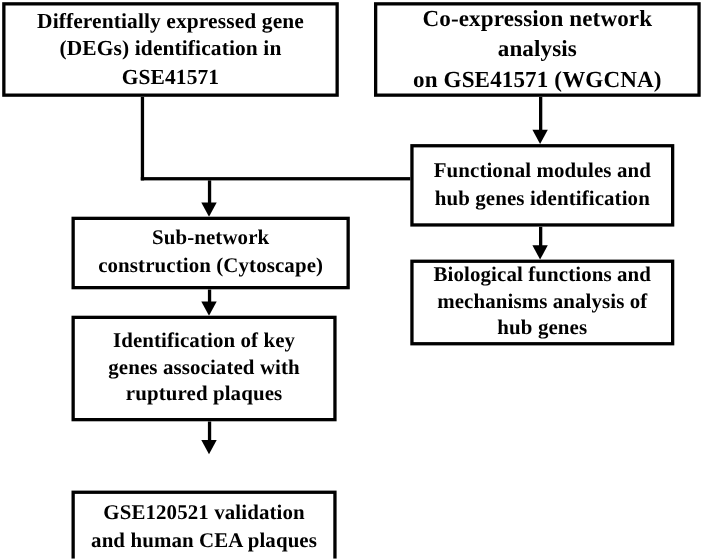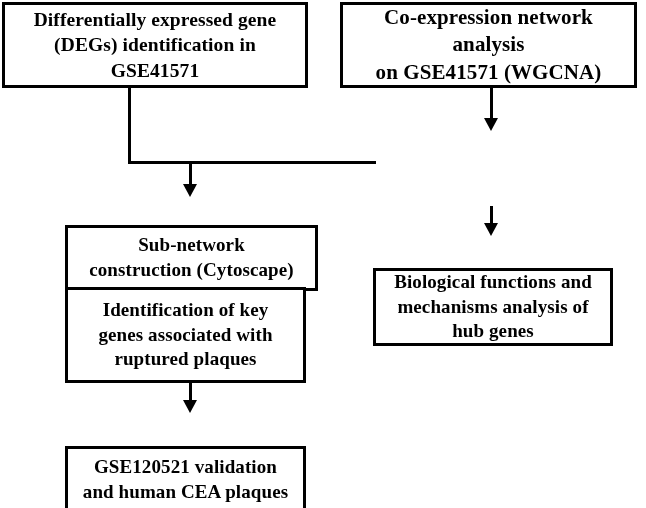--- a/index.html
+++ b/index.html
@@ -38,24 +38,24 @@
   
   #node-degs            { left: 2px;   top: 2px;   width: 306px; height: 86px;  }
   #node-degs .label     { font-size: 19.5px; }
 
   #node-wgcna           { left: 340px; top: 2px;   width: 297px; height: 86px;  }
   #node-wgcna .label    { font-size: 21px; }
 
   #node-modules         { left: 373px; top: 131px; width: 240px; height: 75px; }
   #node-modules .label  { font-size: 19px; }
 
-  #node-biofunc         { left: 373px; top: 236px; width: 240px; height: 78px; margin-top: 32px; }
+  #node-biofunc         { left: 373px; top: 236px; width: 240px; height: 78px; }
   #node-biofunc .label  { font-size: 19px; }
 
-  #node-subnet          { left: 65px;  top: 197px; width: 253px; height: 66px; margin-top: 28px;  }
+  #node-subnet          { left: 65px;  top: 197px; width: 253px; height: 66px;  }
   #node-subnet .label   { font-size: 19px; }
 
   #node-keygenes        { left: 65px;  top: 287px; width: 241px; height: 96px;  }
   #node-keygenes .label { font-size: 19px; }
 
   #node-validation      { left: 65px;  top: 413px; width: 241px; height: 93px; margin-top: 33px;  }
   #node-validation .label { font-size: 19px; }
 
   
   .conn {
@@ -124,20 +124,24 @@
     <div class="label">Differentially expressed gene
 (DEGs) identification in
 GSE41571</div>
   </div>
 
   <div class="node" id="node-wgcna">
     <div class="label">Co-expression network analysis
 on GSE41571 (WGCNA)</div>
   </div>
 
+  <div class="node" id="node-modules">
+    <div class="label">Functional modules and
+hub genes identification</div>
+  </div>
 
   <div class="node" id="node-biofunc">
     <div class="label">Biological functions and
 mechanisms analysis  of
 hub genes</div>
   </div>
 
   <div class="node" id="node-subnet">
     <div class="label">Sub-network
 construction (Cytoscape)</div>

